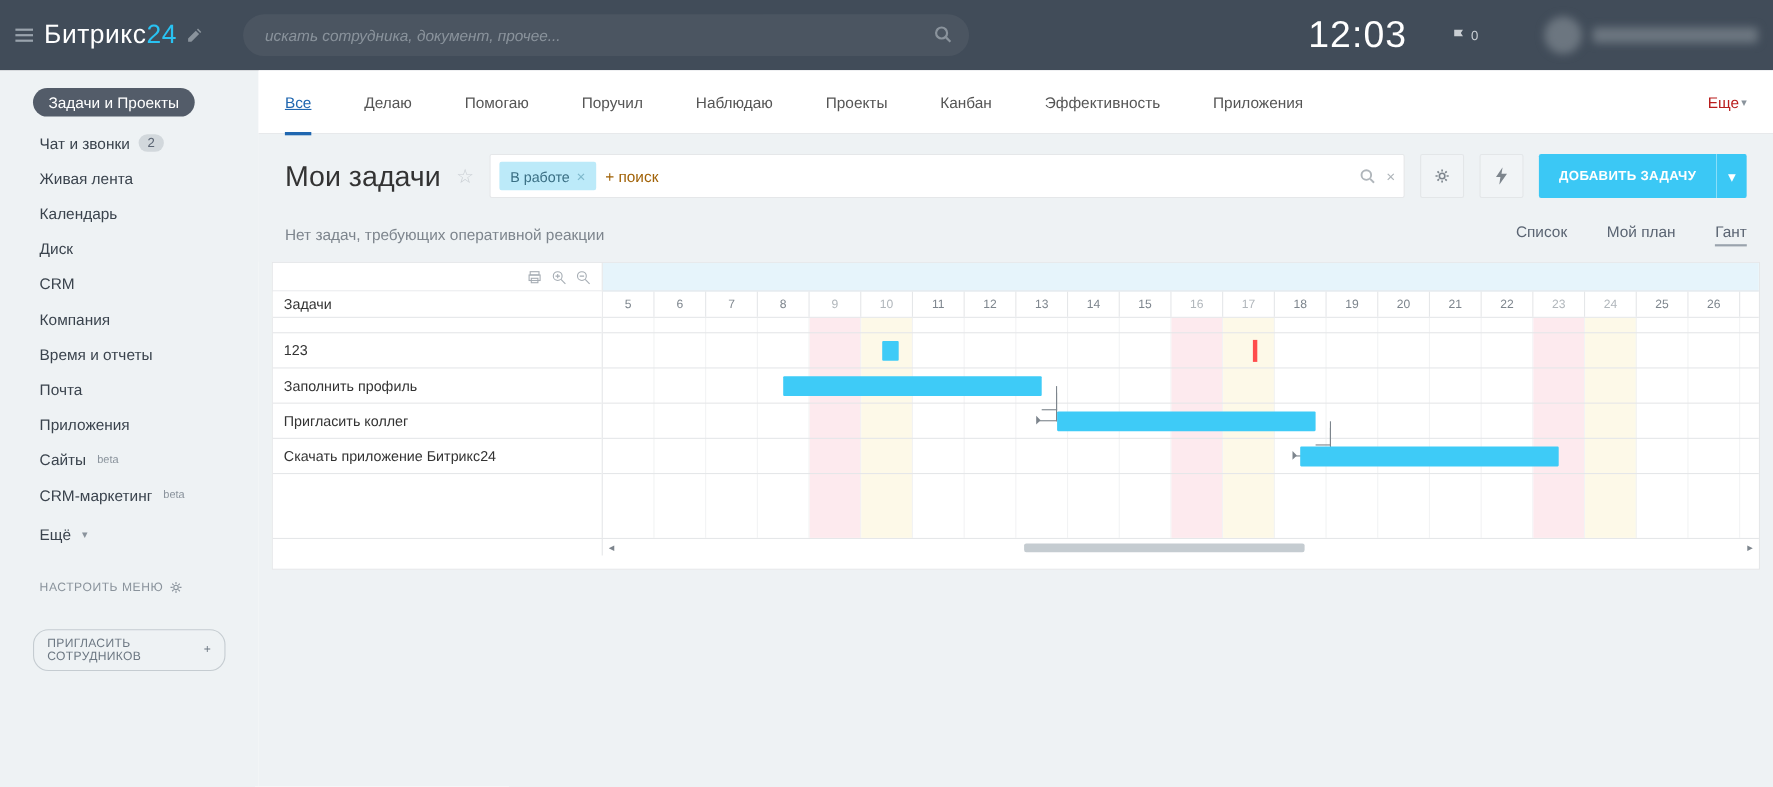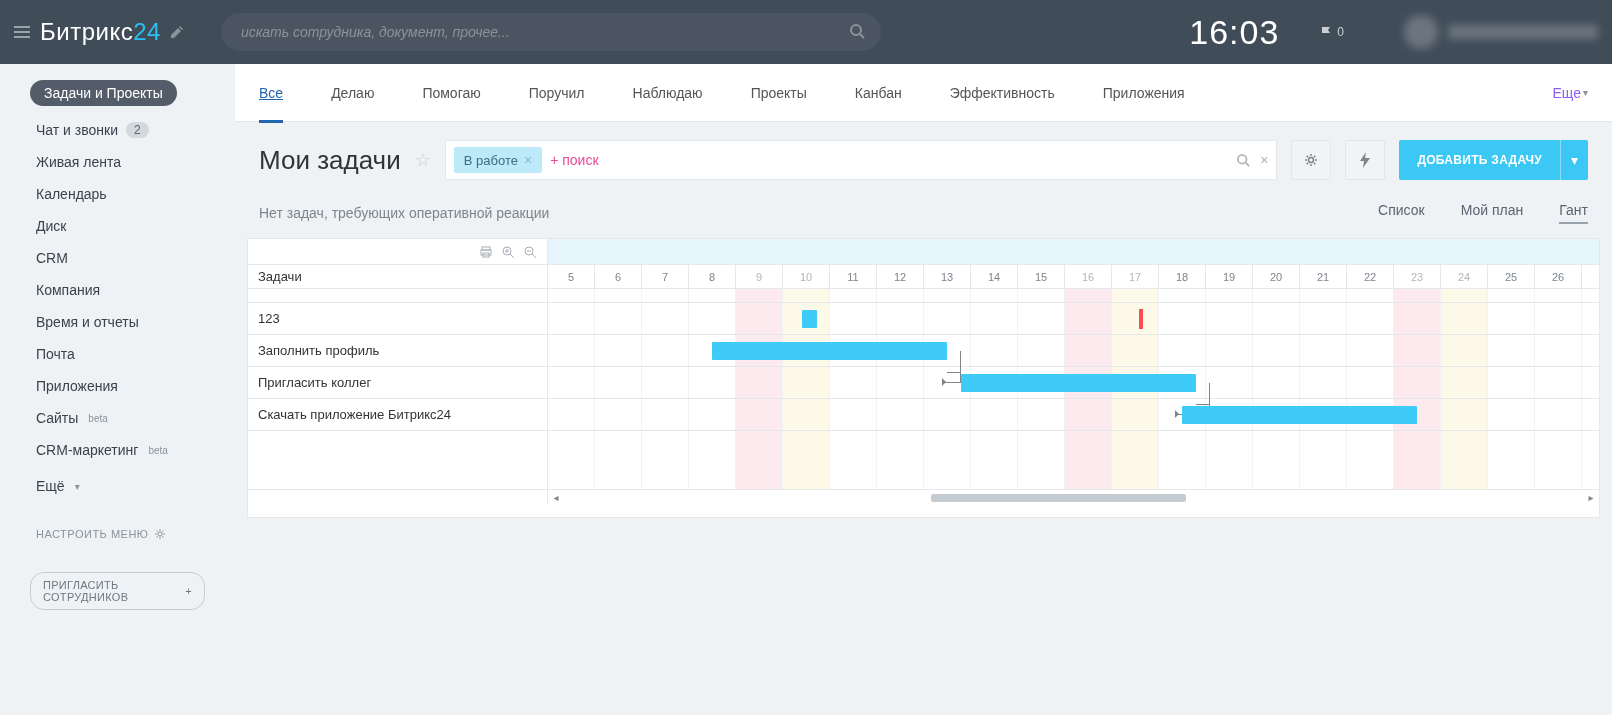--- a/index.html
+++ b/index.html
@@ -124,21 +124,21 @@
     height: 58px;
     gap: 48px;
     color:#555;
   }
   .tab { cursor:pointer; height:58px; display:flex; align-items:center; position:relative;}
   .tab.active { color: var(--tab-blue); font-weight:500;text-decoration:underline;}
   .tab.active::after {
     content:""; position:absolute; left:0; right:0; bottom:-1px; height:3px; background:var(--tab-blue);
   }
   .tabs-spacer { flex:1; }
-  .tab-more { color:#8b5cf6; }
+  .tab-more { color:#b91c1c; }
 
   
   .title-row {
     display:flex; align-items:center; gap:14px;
     padding: 18px 24px 10px;
     background:#eef2f4;
   }
   .page-title { font-size: 26px; font-weight: 400; color:#333; }
   .star { color:#c9ced3; font-size:18px;}
   .filter-box {
@@ -150,21 +150,21 @@
     padding: 0 8px;
     gap:8px;
     border-radius:2px;
   }
   .chip {
     background:#bceaf9; color:#3a6f84;
     padding: 5px 10px; border-radius:2px;
     display:flex; align-items:center; gap:6px; font-size:13px;
   }
   .chip-x { color:#7fb9cc; cursor:pointer; font-size:14px; }
-  .filter-ph { color:#ec4899; font-size:14px; }
+  .filter-ph { color:#a16207; font-size:14px; }
   .filter-right { margin-left:auto; display:flex; align-items:center; gap:10px; color:#b0b6bb;}
   .sq-btn {
     width:40px; height:40px; background:#f1f4f6;
     display:flex; align-items:center; justify-content:center;
     color:#7d858d; border:1px solid #e3e6e8; cursor:pointer; border-radius:2px;
   }
   .add-btn-wrap { display:flex; }
   .add-btn {
     background: var(--accent-blue); color:#fff;
     height:40px; padding: 0 18px;
@@ -296,21 +296,21 @@
   <div class="search-wrap">
     <input class="search" placeholder="искать сотрудника, документ, прочее..." style="">
     <span class="search-icon">
       <svg width="16" height="16" viewBox="0 0 16 16">
           <circle cx="7" cy="7" r="5" stroke="currentColor" stroke-width="2" fill="none"></circle>
           <line x1="11" y1="11" x2="15" y2="15" stroke="currentColor" stroke-width="2"></line>
         </svg>
     </span>
   </div>
   <div class="topbar-spacer"></div>
-  <div class="clock">16:03</div>
+  <div class="clock">12:03</div>
   <div class="flag-wrap">
     <span>
       <svg width="14" height="14" viewBox="0 0 14 14">
           <path fill="currentColor" d="M3 1v12M3 2h8l-2 3 2 3H3"></path>
         </svg>
     </span>
     <span>0</span>
   </div>
   <div class="user-wrap">
     <div class="avatar"></div>

